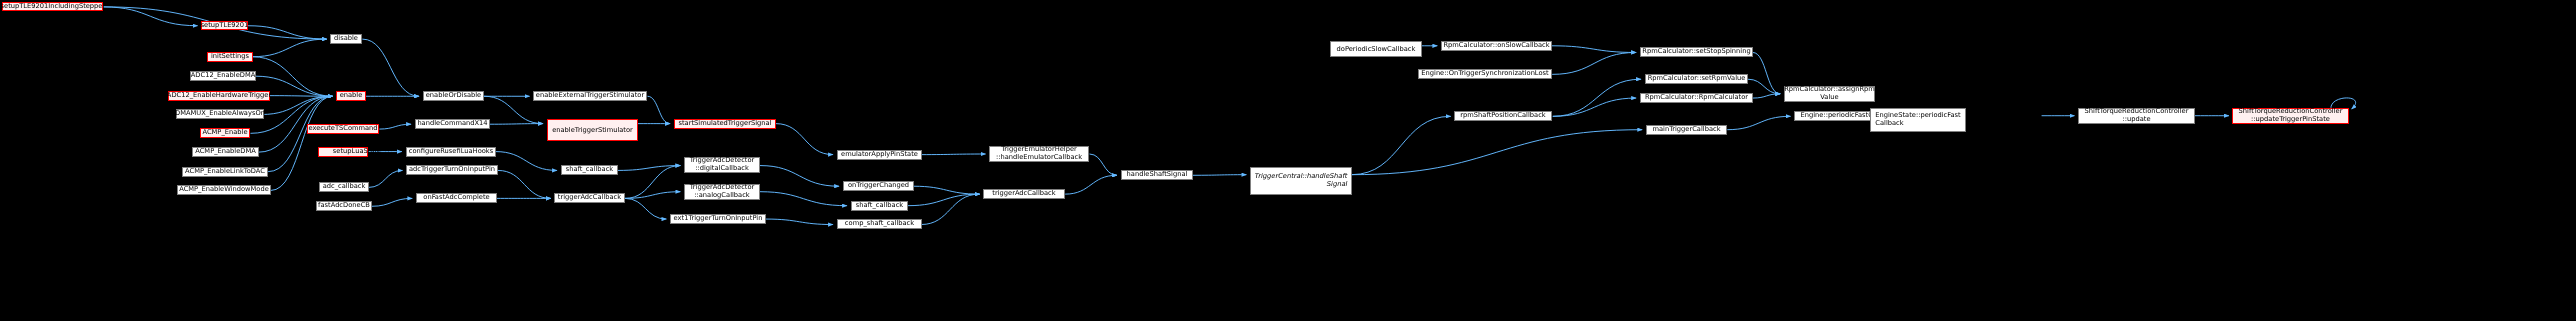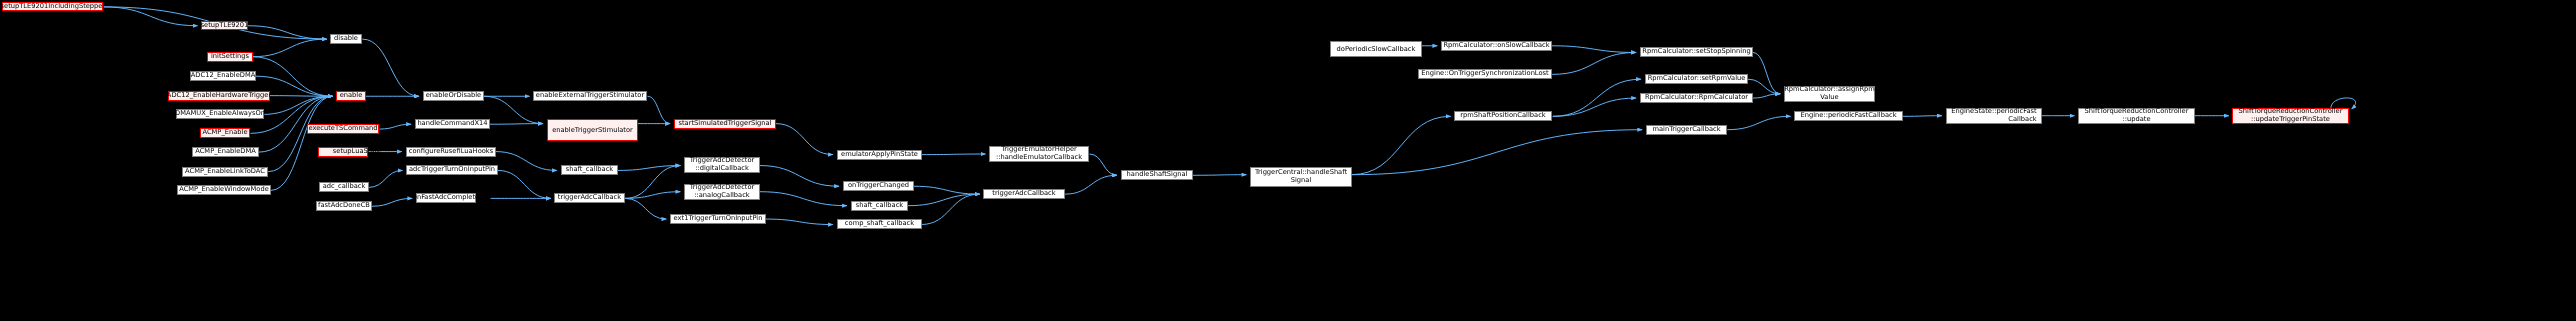--- a/index.html
+++ b/index.html
@@ -137,21 +137,21 @@
       </div>
       <div class="node gray" style="left: 415px; top: 119px; width: 75px; height: 9.7px;">
         <span class="lbl">handleCommandX14</span>
       </div>
       <div class="node gray" style="left: 406px; top: 147px; width: 90px; height: 9.7px;">
         <span class="lbl">configureRusefiLuaHooks</span>
       </div>
       <div class="node gray" style="left: 406px; top: 165px; width: 92px; height: 9.7px;">
         <span class="lbl">adcTriggerTurnOnInputPin</span>
       </div>
-      <div class="node gray" style="left: 416px; top: 193px; width: 60px; height: 9.7px;">
+      <div class="node gray" style="left: 416px; top: 193px; width: 81px; height: 9.7px;">
         <span class="lbl">onFastAdcComplete</span>
       </div>
       <div class="node gray" style="left: 533px; top: 91px; width: 114px; height: 9.7px;">
         <span class="lbl">enableExternalTriggerStimulator</span>
       </div>
       <div class="node red" style="left: 547px; top: 119px; width: 91px; height: 22px;">
         <span class="lbl">enableTriggerStimulator</span>
       </div>
       <div class="node gray" style="left: 561px; top: 165px; width: 57px; height: 9.7px;">
         <span class="lbl">shaft_callback</span>
@@ -185,21 +185,21 @@
       </div>
       <div class="node gray" style="left: 989px; top: 146px; width: 100px; height: 16px; text-align: center;">
         <span class="lbl" style="line-height: 1.15;">TriggerEmulatorHelper<br>::handleEmulatorCallback</span>
       </div>
       <div class="node gray" style="left: 983px; top: 189px; width: 82px; height: 9.7px;">
         <span class="lbl">triggerAdcCallback</span>
       </div>
       <div class="node gray" style="left: 1121px; top: 170px; width: 72px; height: 9.7px;">
         <span class="lbl">handleShaftSignal</span>
       </div>
-      <div class="node gray" style="left: 1250px; top: 167px; width: 102px; height: 20px; text-align: center;">
+      <div class="node gray" style="left: 1250px; top: 167px; width: 102px; height: 28px; text-align: right; font-style: italic;">
         <span class="lbl" style="line-height: 1.15;">TriggerCentral::handleShaft<br>Signal</span>
       </div>
       <div class="node gray" style="left: 1330px; top: 41px; width: 92px; height: 16px;">
         <span class="lbl">doPeriodicSlowCallback</span>
       </div>
       <div class="node gray" style="left: 1441px; top: 41px; width: 111px; height: 9.7px;">
         <span class="lbl">RpmCalculator::onSlowCallback</span>
       </div>
       <div class="node gray" style="left: 1418px; top: 69px; width: 134px; height: 9.7px;">
         <span class="lbl">Engine::OnTriggerSynchronizationLost</span>
@@ -218,21 +218,21 @@
       </div>
       <div class="node gray" style="left: 1454px; top: 111px; width: 98px; height: 9.7px;">
         <span class="lbl">rpmShaftPositionCallback</span>
       </div>
       <div class="node gray" style="left: 1646px; top: 125px; width: 81px; height: 9.7px;">
         <span class="lbl">mainTriggerCallback</span>
       </div>
       <div class="node gray" style="left: 1794px; top: 111px; width: 109px; height: 9.7px;">
         <span class="lbl">Engine::periodicFastCallback</span>
       </div>
-      <div class="node gray" style="left: 1946px; top: 108px; width: 96px; height: 16px; text-align: right;">
+      <div class="node gray" style="left: 1870px; top: 108px; width: 96px; height: 24px; text-align: left;">
         <span class="lbl" style="line-height: 1.15;">EngineState::periodicFast<br>Callback</span>
       </div>
       <div class="node gray" style="left: 2078px; top: 108px; width: 117px; height: 16px; text-align: center;">
         <span class="lbl" style="line-height: 1.15;">ShiftTorqueReductionController<br>::update</span>
       </div>
       <div class="node red" style="left: 2232px; top: 108px; width: 117px; height: 16px; text-align: center;">
         <span class="lbl" style="line-height: 1.15;">ShiftTorqueReductionController<br>::updateTriggerPinState</span>
       </div>
     </div>
 </div>

